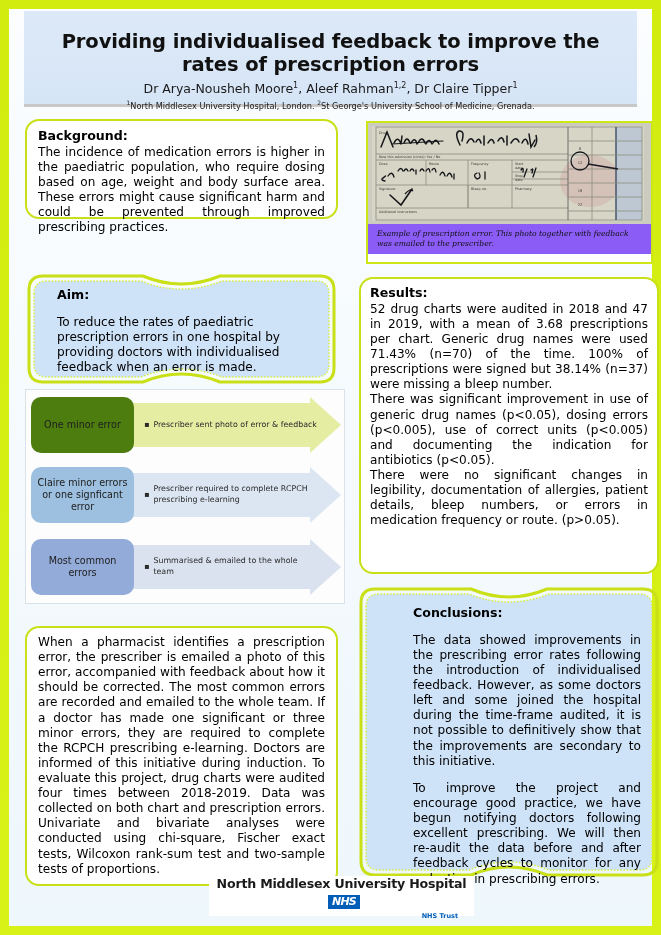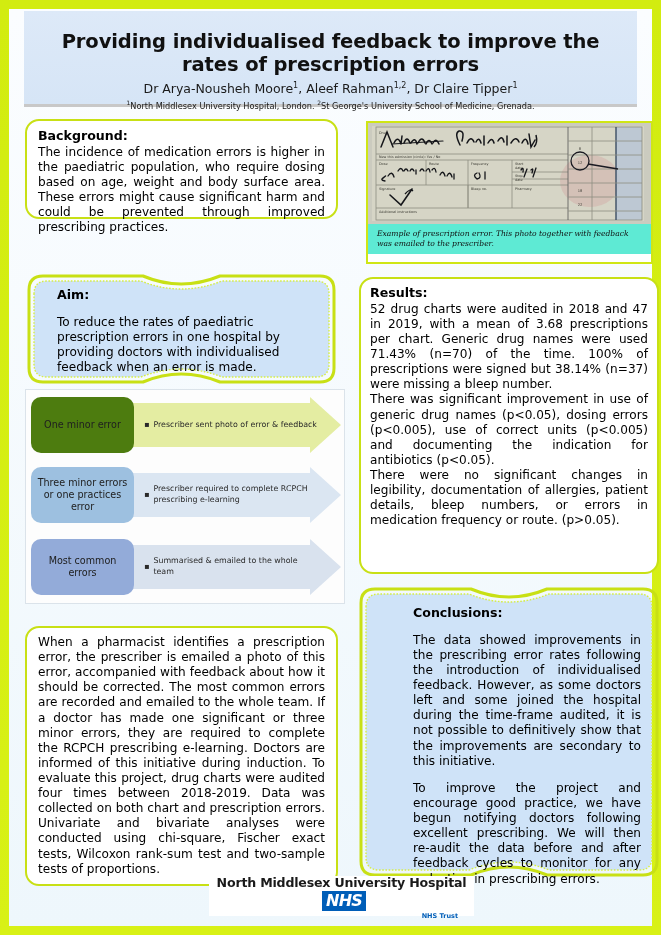--- a/index.html
+++ b/index.html
@@ -120,21 +120,21 @@
     background: #c9c9bd;
     overflow: hidden;
   }
   .caption {
     font-size: 7.6px;
     font-style: italic;
     font-family: "DejaVu Serif", serif;
     line-height: 1.35;
     color: #111;
     padding: 5px 7px 4px 9px;
-    background: #5eead4;
+    background: #8b5cf6;
   }
 
   
   .flow {
     position: absolute;
     box-sizing: border-box;
     background: #fdfdfd;
     border: 1px solid #dbe3ea;
   }
   .flow-row {
@@ -202,21 +202,21 @@
     display: inline-block;
     vertical-align: middle;
   }
   .nhs-logo {
     display: inline-block;
     vertical-align: middle;
     background: #005eb8;
     color: #ffffff;
     font-weight: bold;
     font-style: italic;
-    font-size: 16px;
+    font-size: 11px;
     letter-spacing: -0.8px;
     padding: 0px 4px 1px 4px;
     margin-left: 5px;
   }
   .nhs-sub {
     font-size: 6.5px;
     font-weight: bold;
     color: #005eb8;
     text-align: right;
     padding-right: 16px;
@@ -366,21 +366,21 @@
         <div class="flow-desc">
           <span class="bullet">▪</span>
           <span>Prescriber sent photo of error &amp; feedback</span>
         </div>
       </div>
 
       <div class="flow-row" style="top:76px;">
         <svg class="flow-arrow" viewBox="0 0 231 56" preserveAspectRatio="none">
           <path d="M0,6 L200,6 L200,0 L231,28 L200,56 L200,50 L0,50 Z" fill="#dbe6f2"></path>
         </svg>
-        <div class="flow-chip" style="background:#9dc0e0;">Three minor errors or one practices error</div>
+        <div class="flow-chip" style="background:#9dc0e0;">Claire minor errors or one signficant error</div>
         <div class="flow-desc">
           <span class="bullet">▪</span>
           <span>Prescriber required to complete RCPCH prescribing e-learning</span>
         </div>
       </div>
 
       <div class="flow-row" style="top:148px;">
         <svg class="flow-arrow" viewBox="0 0 231 56" preserveAspectRatio="none">
           <path d="M0,6 L200,6 L200,0 L231,28 L200,56 L200,50 L0,50 Z" fill="#d9e2ee"></path>
         </svg>

